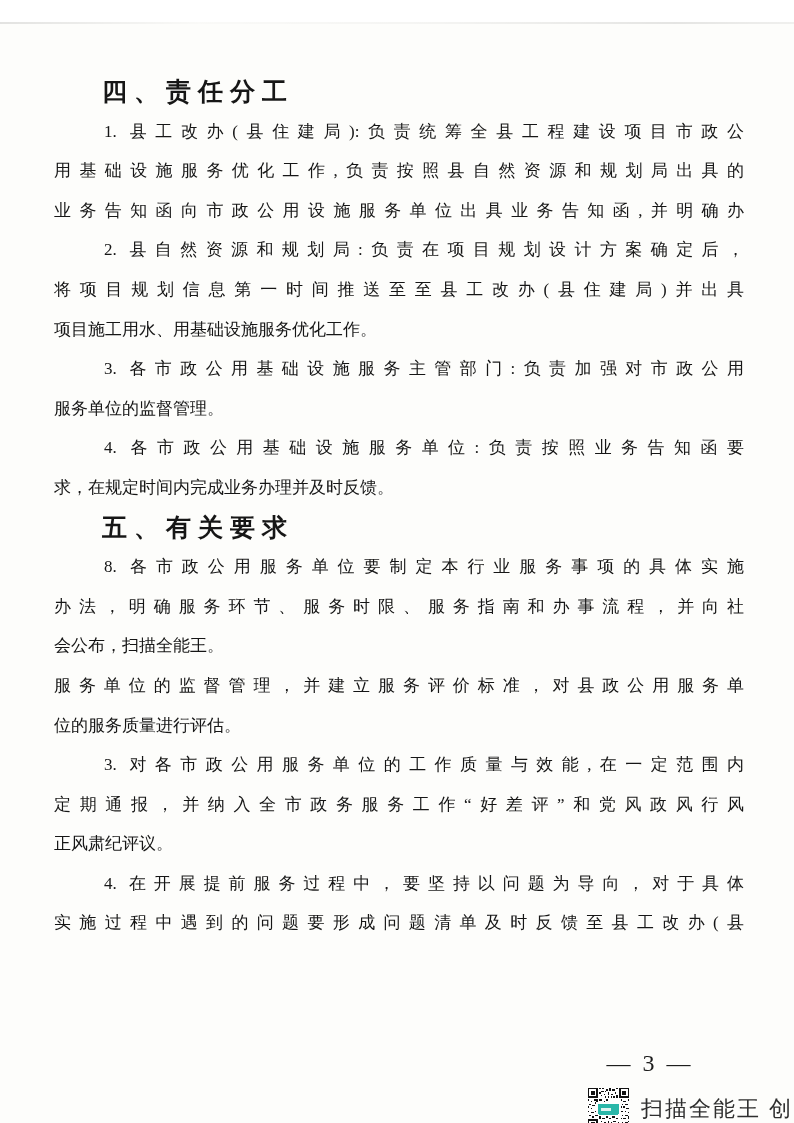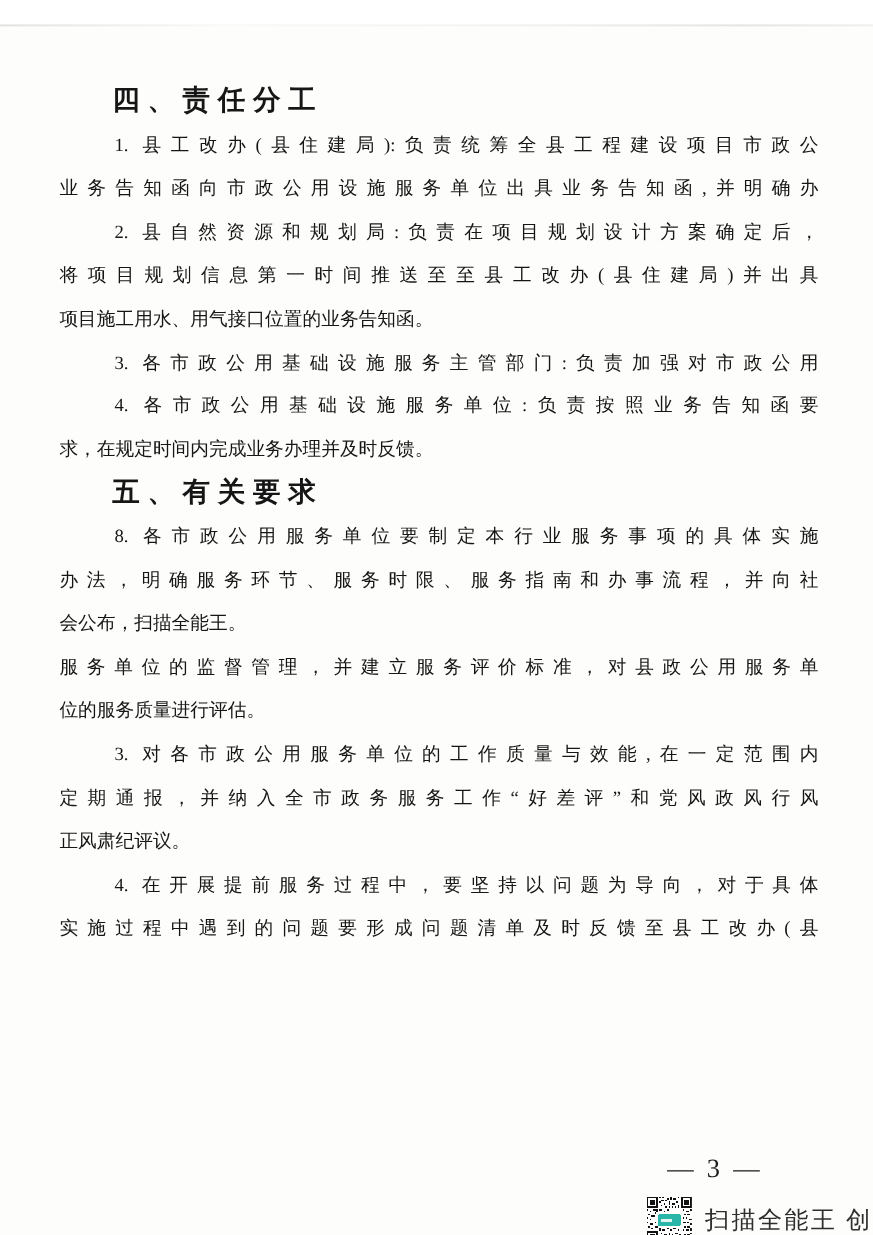--- a/index.html
+++ b/index.html
@@ -82,25 +82,27 @@
 </style>
 </head>
 <body>
 
 <div class="page">
   <div class="scan-edge"></div>
 
   <div class="content">
     <div class="line heading">四、责任分工</div>
     <div class="line just indent">1. 县工改办(县住建局):负责统筹全县工程建设项目市政公</div>
+    <div class="line just">用基础设施服务优化工作,负责按照县自然资源和规划局出具的</div>
     <div class="line just">业务告知函向市政公用设施服务单位出具业务告知函,并明确办</div>
     <div class="line just indent">2. 县自然资源和规划局:负责在项目规划设计方案确定后，</div>
     <div class="line just">将项目规划信息第一时间推送至至县工改办(县住建局)并出具</div>
-    <div class="line">项目施工用水、用气接口位置的业务告知函。</div>
+    <div class="line">项目施工用水、用基础设施服务优化工作。</div>
     <div class="line just indent">3. 各市政公用基础设施服务主管部门:负责加强对市政公用</div>
+    <div class="line">服务单位的监督管理。</div>
     <div class="line just indent">4. 各市政公用基础设施服务单位:负责按照业务告知函要</div>
     <div class="line">求，在规定时间内完成业务办理并及时反馈。</div>
     <div class="line heading">五、有关要求</div>
     <div class="line just indent">8. 各市政公用服务单位要制定本行业服务事项的具体实施</div>
     <div class="line just">办法，明确服务环节、服务时限、服务指南和办事流程，并向社</div>
     <div class="line">会公布，扫描全能王。</div>
     <div class="line just">服务单位的监督管理，并建立服务评价标准，对县政公用服务单</div>
     <div class="line">位的服务质量进行评估。</div>
     <div class="line just indent">3. 对各市政公用服务单位的工作质量与效能,在一定范围内</div>
     <div class="line just">定期通报，并纳入全市政务服务工作“好差评”和党风政风行风</div>

